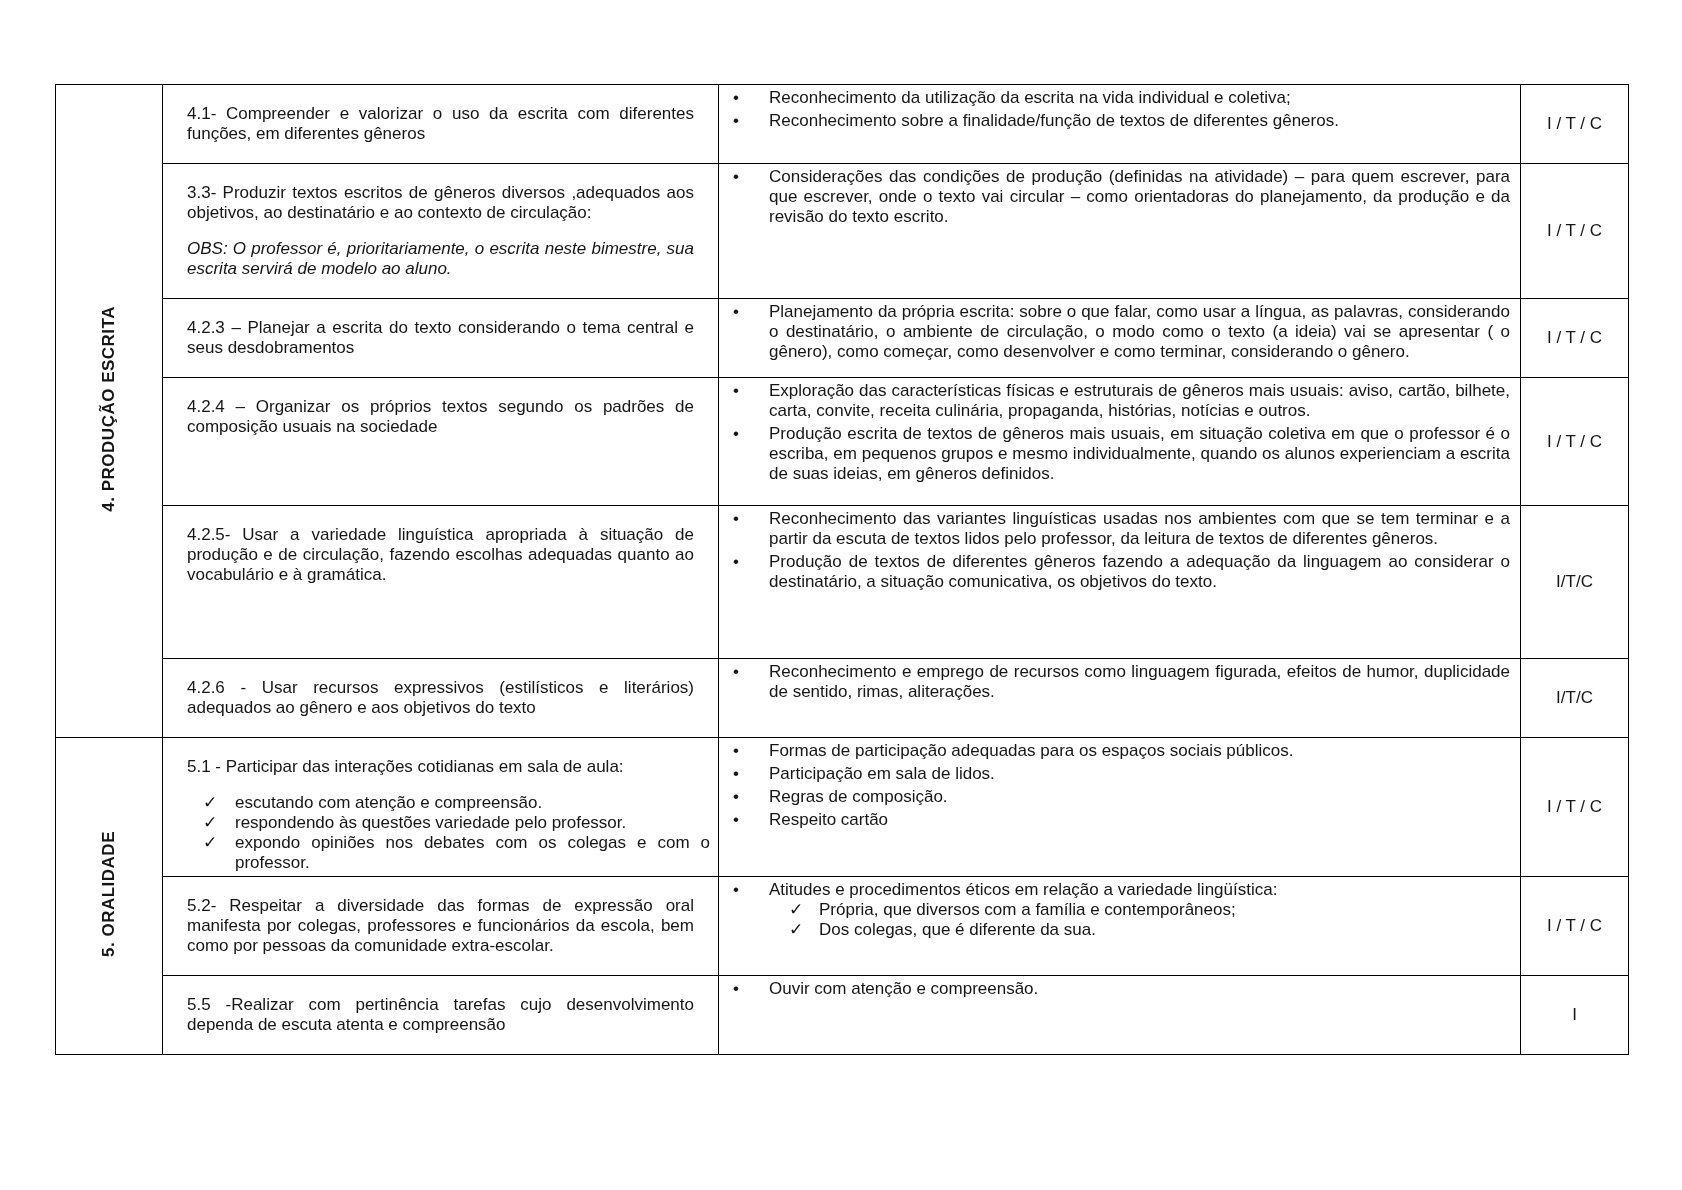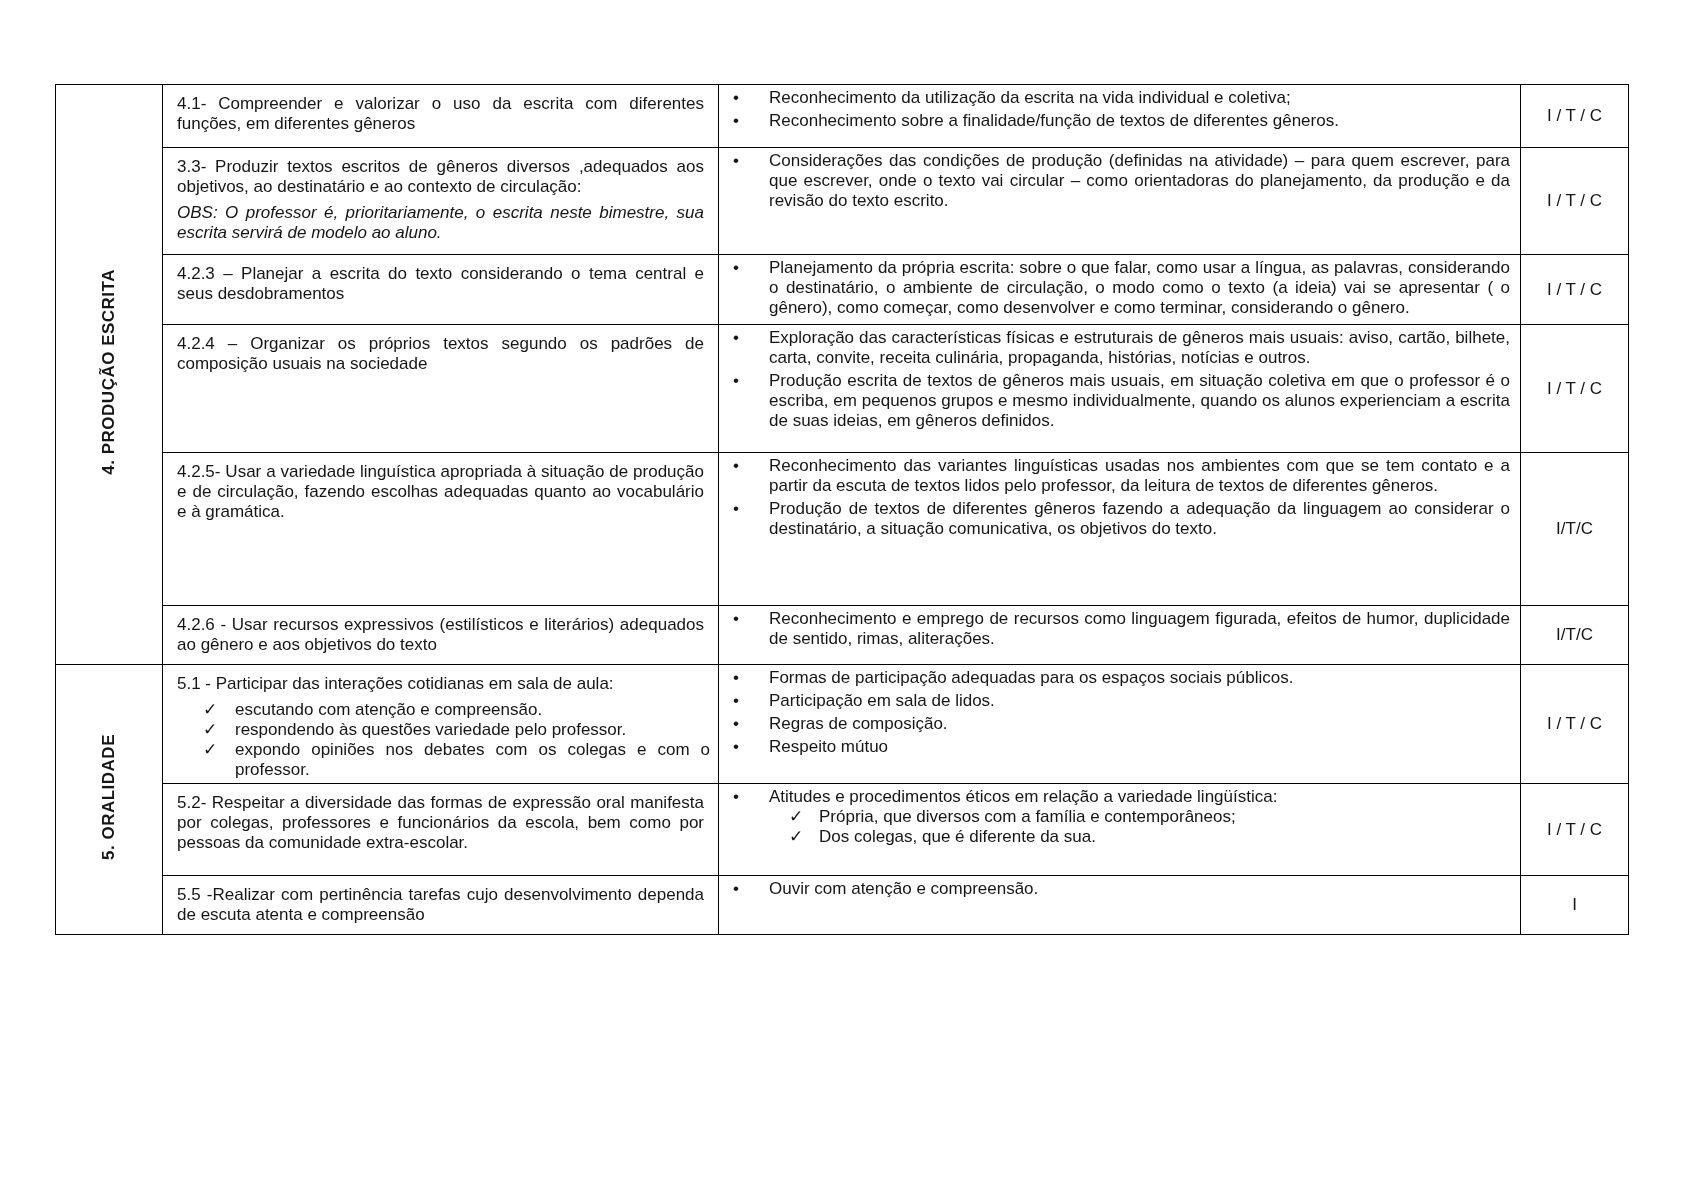--- a/index.html
+++ b/index.html
@@ -35,21 +35,21 @@
   .vert{
     display:inline-block;
     writing-mode:vertical-rl;
     transform:rotate(180deg);
     font-weight:bold;
     white-space:nowrap;
     letter-spacing:.5px;
   }
 
   td.obj{text-align:justify;}
-  td.obj p{margin:6px;}
+  td.obj p{margin:16px;}
   .obs{font-weight:normal;font-style:italic;}
 
   td.cnt{padding:3px 10px 3px 0;}
   ul.bullets,ul.checks{list-style:none;margin:0;padding:0;}
   .bullets>li{position:relative;padding-left:50px;text-align:justify;margin-bottom:3px;}
   .bullets>li>.glyph{position:absolute;left:14px;top:0;}
   .checks>li{position:relative;padding-left:50px;text-align:justify;}
   .checks>li>.glyph{position:absolute;left:20px;top:0;}
   td.obj .checks>li{padding-left:64px;}
   td.obj .checks>li>.glyph{position:absolute;left:32px;}
@@ -152,21 +152,21 @@
   </tr>
 
   <tr class="r5">
     <td class="obj">
       <p>4.2.5- Usar a variedade linguística apropriada à situação de produção e de circulação, fazendo escolhas adequadas quanto ao vocabulário e à gramática.</p>
     </td>
     <td class="cnt">
       <ul class="bullets">
         <li>
           <span class="glyph">•</span>
-          <span>Reconhecimento das variantes linguísticas usadas nos ambientes com que se tem contato e a partir da escuta de textos lidos pelo professor, da leitura de textos de diferentes gêneros.</span>
+          <span>Reconhecimento das variantes linguísticas usadas nos ambientes com que se tem terminar e a partir da escuta de textos lidos pelo professor, da leitura de textos de diferentes gêneros.</span>
         </li>
         <li>
           <span class="glyph">•</span>
           <span>Produção de textos de diferentes gêneros fazendo a adequação da linguagem ao considerar o destinatário, a situação comunicativa, os objetivos do texto.</span>
         </li>
       </ul>
     </td>
     <td class="mark">
       <span>I/T/C</span>
     </td>
@@ -219,21 +219,21 @@
         <li>
           <span class="glyph">•</span>
           <span>Participação em sala de lidos.</span>
         </li>
         <li>
           <span class="glyph">•</span>
           <span>Regras de composição.</span>
         </li>
         <li>
           <span class="glyph">•</span>
-          <span>Respeito mútuo</span>
+          <span>Respeito cartão</span>
         </li>
       </ul>
     </td>
     <td class="mark">
       <span>I / T / C</span>
     </td>
   </tr>
 
   <tr class="r8">
     <td class="obj">

